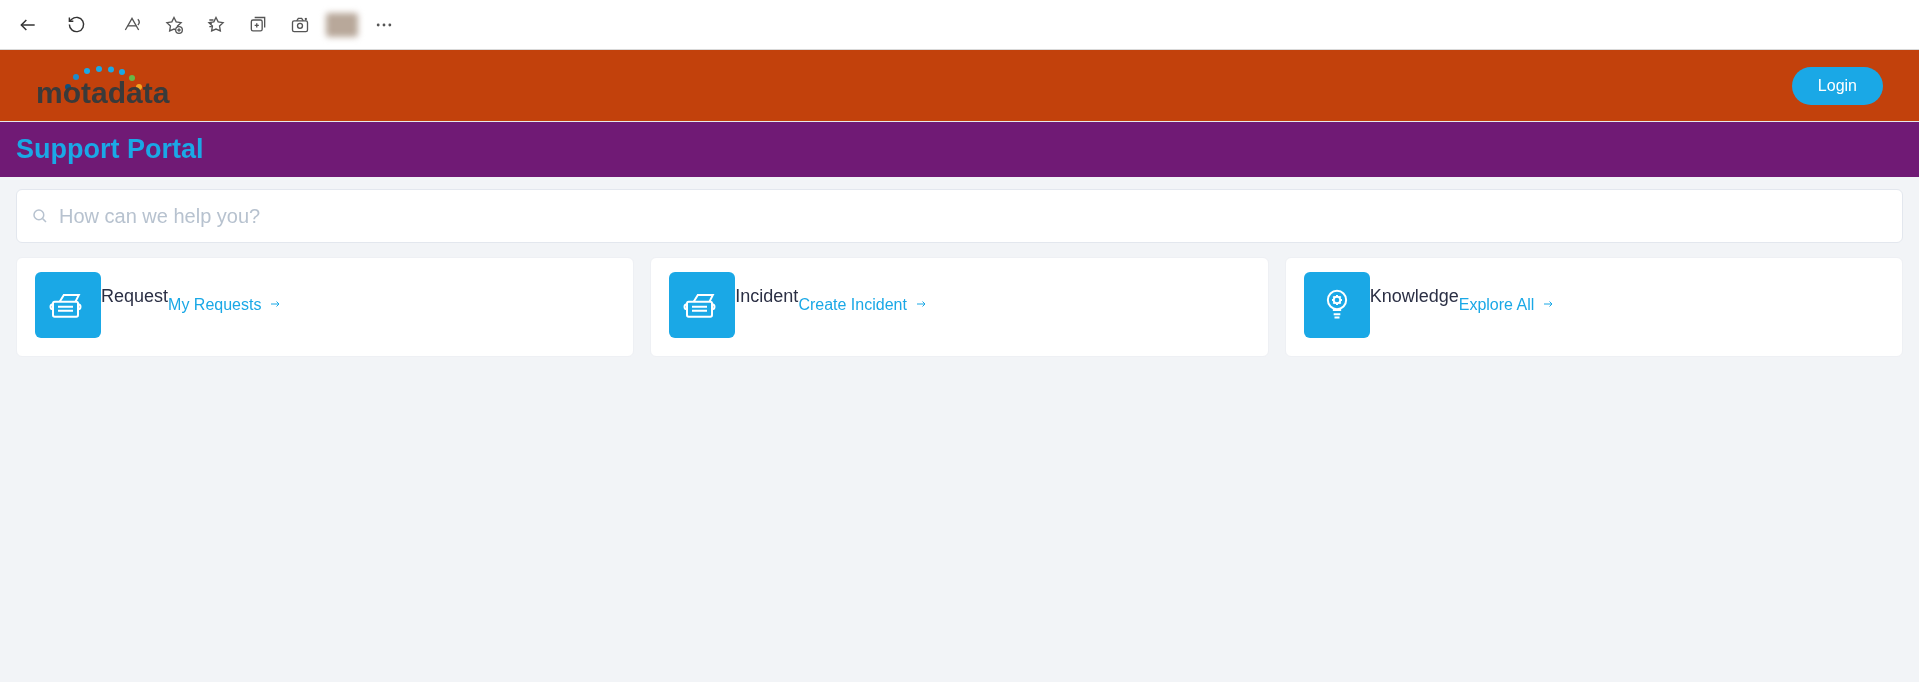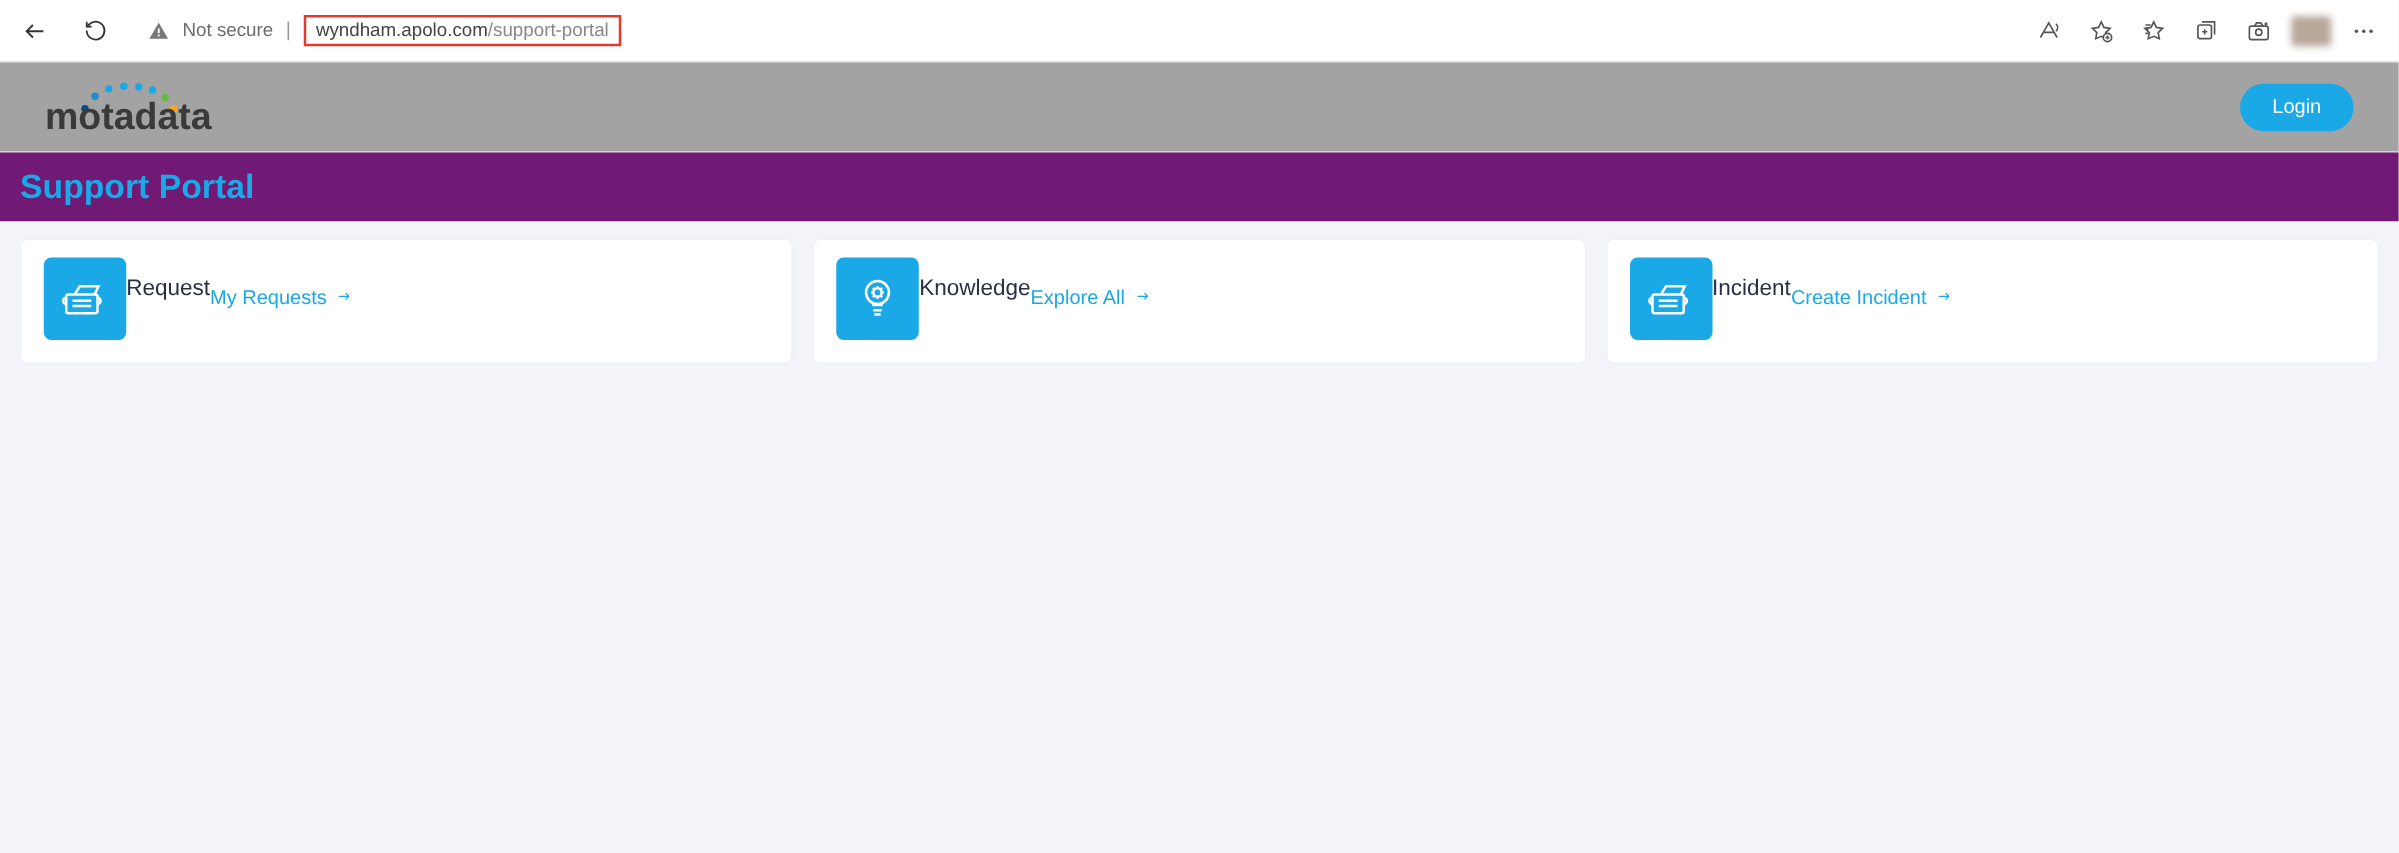--- a/index.html
+++ b/index.html
@@ -74,21 +74,21 @@
     width: 32px;
     height: 24px;
     background: #b8a89a;
     filter: blur(3px);
     border-radius: 3px;
   }
 
   
   .app-header {
     height: 72px;
-    background: #a3a3a3;
+    background: #c2410c;
     border-bottom: 1px solid #e7e7e9;
     display: flex;
     align-items: center;
     justify-content: space-between;
     padding: 0 36px;
   }
   .logo {
     display: flex;
     align-items: center;
   }
@@ -193,32 +193,20 @@
     <svg width="20" height="20" viewBox="0 0 24 24" fill="none" stroke="currentColor" stroke-width="1.8">
         <path d="M20 12H4"></path>
         <path d="M10 6l-6 6 6 6"></path>
       </svg>
   </div>
   <div class="nav-btn">
     <svg width="19" height="19" viewBox="0 0 24 24" fill="none" stroke="currentColor" stroke-width="1.8">
         <path d="M3 12a9 9 0 1 0 3-6.7L3 8"></path>
         <path d="M3 3v5h5"></path>
       </svg>
-  </div>
-  <div class="addr-wrap">
-    <svg width="18" height="18" viewBox="0 0 24 24" fill="#777">
-        <path d="M12 3 L22 20 H2 Z"></path>
-        <rect x="11" y="9" width="2" height="5" fill="#fff"></rect>
-        <rect x="11" y="15.5" width="2" height="2" fill="#fff"></rect>
-      </svg>
-    <span class="not-secure-label">Not secure</span>
-    <span class="sep">|</span>
-    <span class="url-box">
-      <span>wyndham.apolo.com</span><span class="dim">/support-portal</span>
-    </span>
   </div>
   <div class="right-icons">
     <div class="chrome-icon">
       <svg width="20" height="20" viewBox="0 0 24 24" fill="none" stroke="currentColor" stroke-width="1.6">
           <path d="M4 18 L12 4 L20 18"></path>
           <path d="M7 13 H17"></path>
           <path d="M19 5c2 2 2 5 0 7"></path>
         </svg>
     </div>
     <div class="chrome-icon">
@@ -276,20 +264,27 @@
       <text x="0" y="40" font-family="Segoe UI, sans-serif" font-size="30" font-weight="700" fill="#3a3a3a">motadata</text>
     </svg>
   </div>
   <button class="login-btn">Login</button>
 </div>
 
 <div class="page-title">Support Portal</div>
 
 <div class="content">
 
+  <div class="search-wrap">
+    <svg width="18" height="18" viewBox="0 0 24 24" fill="none" stroke="#b7c2cf" stroke-width="2">
+        <circle cx="10.5" cy="10.5" r="6.5"></circle>
+        <path d="M20 20l-4.5-4.5"></path>
+      </svg>
+    <input type="text" placeholder="How can we help you?" style="">
+  </div>
 
   <div class="cards">
 
     <div class="card">
       <div class="card-icon">
         <svg width="40" height="40" viewBox="0 0 48 48" fill="none" stroke="#fff" stroke-width="2.4">
             <rect x="6" y="20" width="30" height="18" rx="2"></rect>
             <path d="M6 29a3 3 0 0 1 0-6"></path>
             <path d="M36 29a3 3 0 0 0 0-6"></path>
             <path d="M12 26h18M12 31h18"></path>
@@ -304,55 +299,55 @@
               <path d="M4 12h16"></path>
               <path d="M15 7l5 5-5 5"></path>
             </svg>
         </span>
       </div>
     </div>
 
     <div class="card">
       <div class="card-icon">
         <svg width="40" height="40" viewBox="0 0 48 48" fill="none" stroke="#fff" stroke-width="2.4">
+            <rect x="6" y="20" width="30" height="18" rx="2"></rect>
+            <path d="M6 29a3 3 0 0 1 0-6"></path>
+            <path d="M36 29a3 3 0 0 0 0-6"></path>
+            <path d="M12 26h18M12 31h18"></path>
+            <path d="M14 20l5-8h18l-4 8"></path>
+          </svg>
+      </div>
+      <div class="card-title">Incident</div>
+      <div class="card-link">
+        <span>Create Incident</span>
+        <span class="arrow-thin">
+          <svg width="16" height="12" viewBox="0 0 24 24" fill="none" stroke="#1aa8e6" stroke-width="2">
+              <path d="M4 12h16"></path>
+              <path d="M15 7l5 5-5 5"></path>
+            </svg>
+        </span>
+      </div>
+    </div>
+
+    <div class="card">
+      <div class="card-icon">
+        <svg width="40" height="40" viewBox="0 0 48 48" fill="none" stroke="#fff" stroke-width="2.4">
             <circle cx="24" cy="18" r="11"></circle>
             <circle cx="24" cy="18" r="4"></circle>
             <path d="M24 14v-2M24 24v-2M20 18h-2M30 18h-2M21 15l-1.4-1.4M27 15l1.4-1.4M21 21l-1.4 1.4M27 21l1.4 1.4"></path>
             <path d="M19 30h10M20 35h8M21 39h6"></path>
           </svg>
       </div>
       <div class="card-title">Knowledge</div>
       <div class="card-link">
         <span>Explore All</span>
         <span class="arrow-thin">
           <svg width="16" height="12" viewBox="0 0 24 24" fill="none" stroke="#1aa8e6" stroke-width="2">
               <path d="M4 12h16"></path>
               <path d="M15 7l5 5-5 5"></path>
             </svg>
         </span>
       </div>
     </div>
 
-    <div class="card">
-      <div class="card-icon">
-        <svg width="40" height="40" viewBox="0 0 48 48" fill="none" stroke="#fff" stroke-width="2.4">
-            <rect x="6" y="20" width="30" height="18" rx="2"></rect>
-            <path d="M6 29a3 3 0 0 1 0-6"></path>
-            <path d="M36 29a3 3 0 0 0 0-6"></path>
-            <path d="M12 26h18M12 31h18"></path>
-            <path d="M14 20l5-8h18l-4 8"></path>
-          </svg>
-      </div>
-      <div class="card-title">Incident</div>
-      <div class="card-link">
-        <span>Create Incident</span>
-        <span class="arrow-thin">
-          <svg width="16" height="12" viewBox="0 0 24 24" fill="none" stroke="#1aa8e6" stroke-width="2">
-              <path d="M4 12h16"></path>
-              <path d="M15 7l5 5-5 5"></path>
-            </svg>
-        </span>
-      </div>
-    </div>
-
   </div>
 
 </div>
 
 </body></html>

